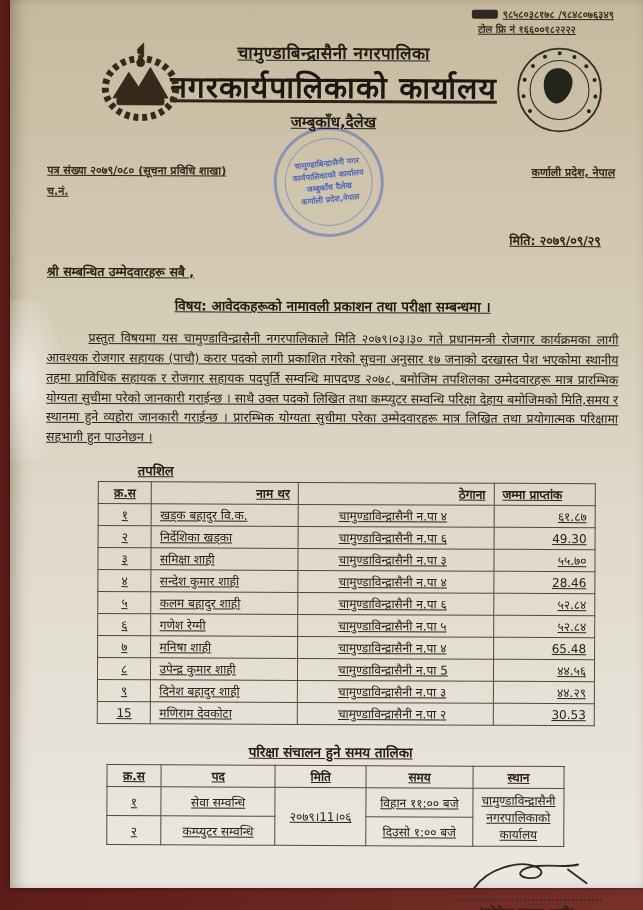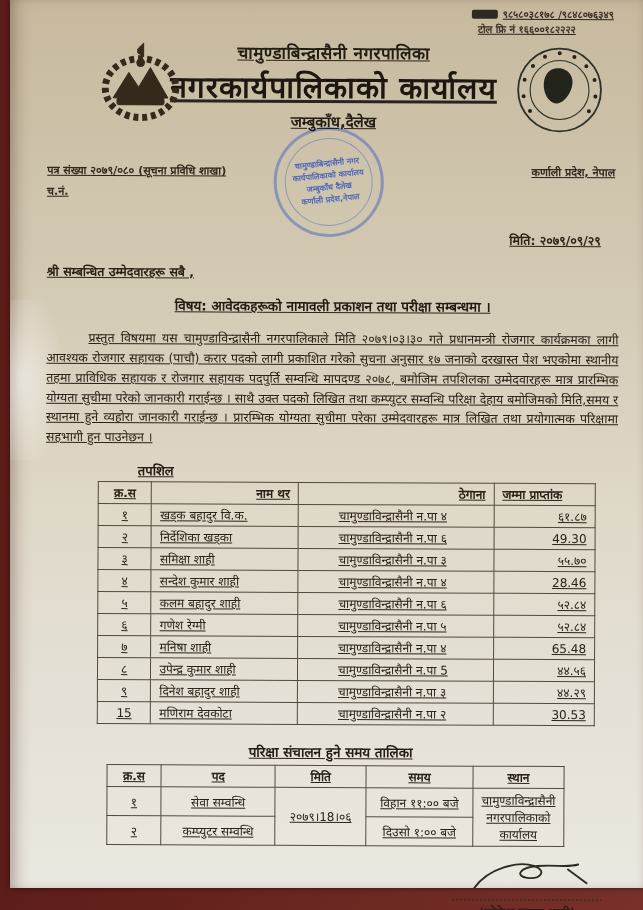--- a/index.html
+++ b/index.html
@@ -219,21 +219,21 @@
           <th style="width:118px">पद</th>
           <th style="width:88px">मिति</th>
           <th style="width:110px">समय</th>
           <th>स्थान</th>
         </tr>
       </thead>
       <tbody>
         <tr>
           <td>१</td>
           <td>सेवा सम्वन्धि</td>
-          <td rowspan="2">२०७९।18।०६</td>
+          <td rowspan="2">२०७९।11।०६</td>
           <td>विहान ११:०० बजे</td>
           <td rowspan="2">चामुण्डाविन्द्रासैनी नगरपालिकाको कार्यालय</td>
         </tr>
         <tr>
           <td>२</td>
           <td>कम्प्युटर सम्वन्धि</td>
           <td>दिउसो १:०० बजे</td>
         </tr>
       </tbody>
     </table>

